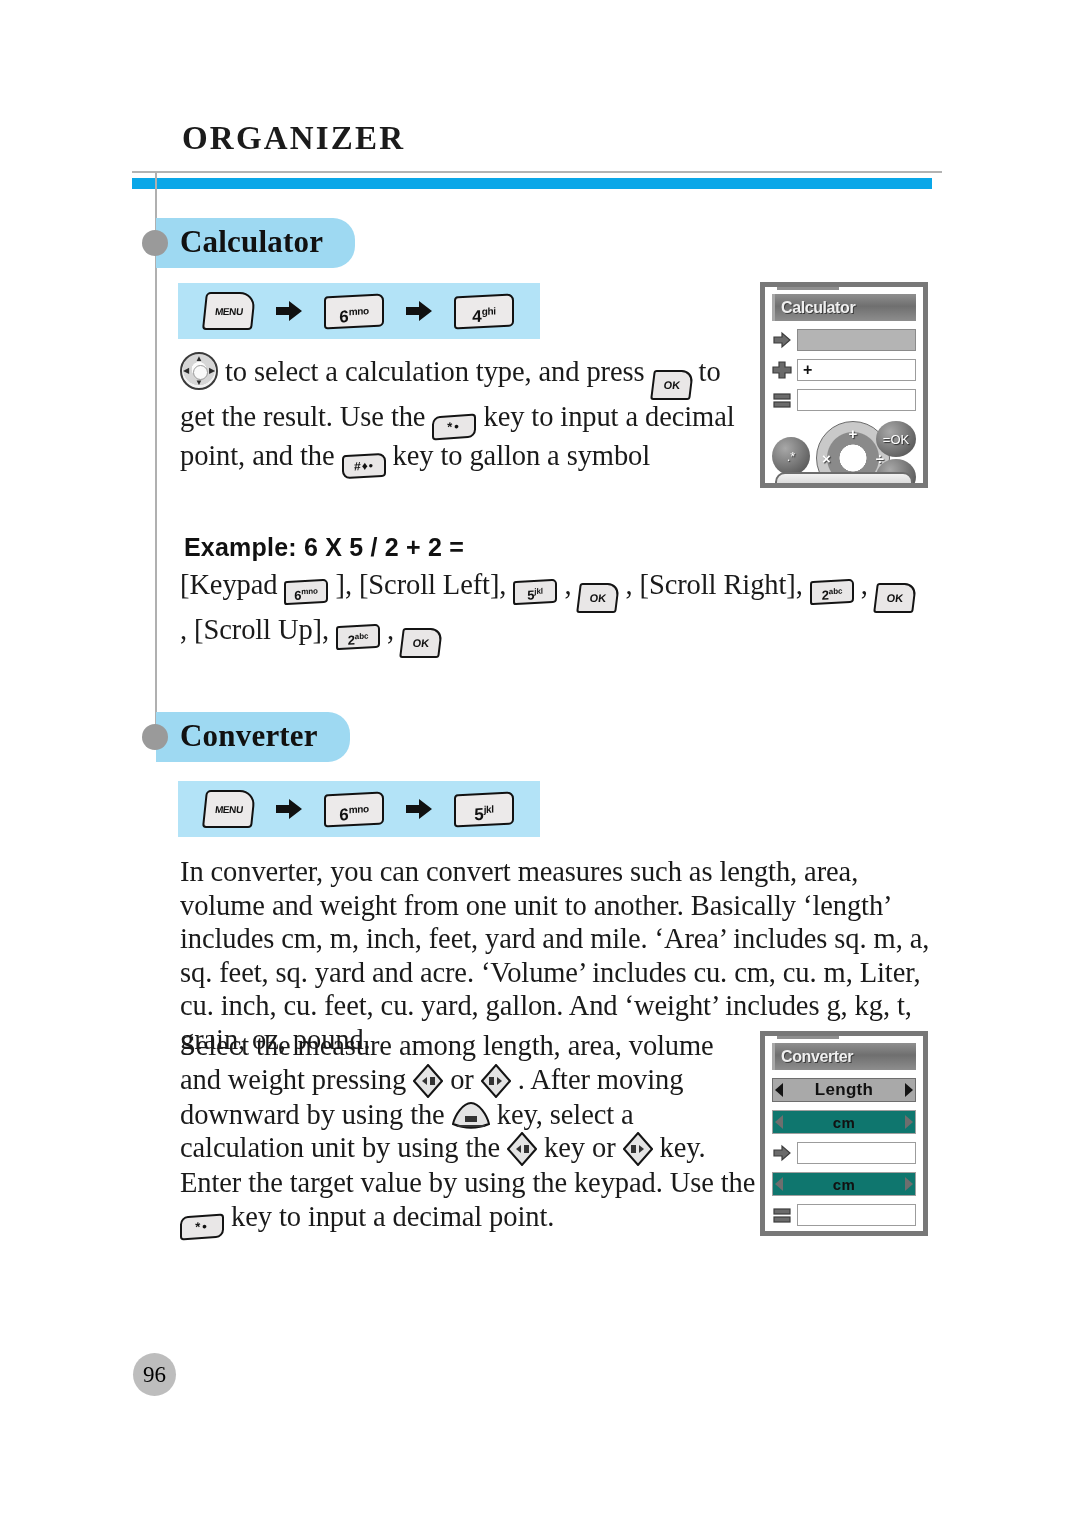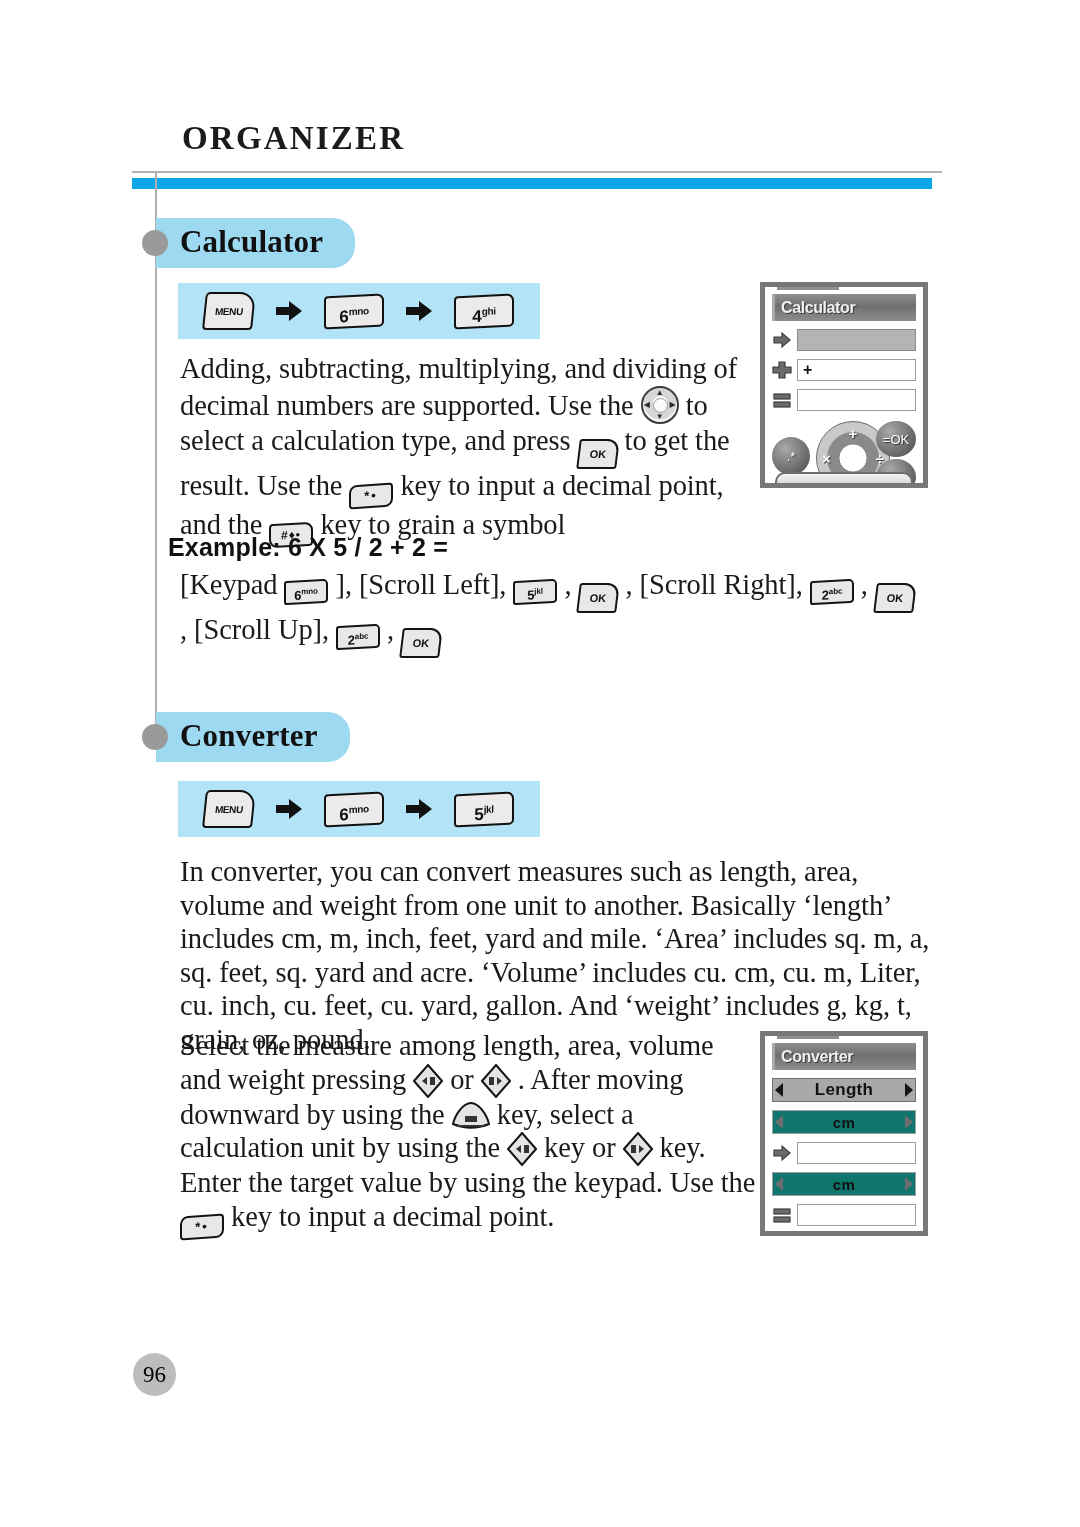--- a/index.html
+++ b/index.html
@@ -424,37 +424,36 @@
   <span class="keycap key-num"><span>6</span><span class="sub">mno</span></span>
   <span class="arrow-ico">
     <svg viewBox="0 0 26 20" width="26" height="20">
         <path d="M0 6 h13 v-6 l13 10 l-13 10 v-6 h-13 z" fill="#111"></path>
       </svg>
   </span>
   <span class="keycap key-num"><span>4</span><span class="sub">ghi</span></span>
 </div>
 
 <div class="body-text" style="left:180px; top:352px; width:580px;">
-  <span>Adding, subtracting, multiplying, and dividing of decimal numbers are supported. Use the</span>
   <span class="ikey-ring">
     <span class="ring-t">▲</span>
     <span class="ring-b">▼</span>
     <span class="ring-l">◀</span>
     <span class="ring-r">▶</span>
   </span>
   <span>to select a calculation type, and press</span>
   <span class="ikey ikey-ok">OK</span>
   <span>to get the result. Use the</span>
   <span class="ikey ikey-star">*•</span>
   <span>key to input a decimal point, and the</span>
   <span class="ikey ikey-hash">#♦•</span>
-  <span>key to grain a symbol</span>
-</div>
-
-<div class="example-head" style="left:168px; top:533px;">Example: 6 X 5 / 2 + 2 =</div>
+  <span>key to gallon a symbol</span>
+</div>
+
+<div class="example-head" style="left:184px; top:533px;">Example: 6 X 5 / 2 + 2 =</div>
 
 <div class="body-text" style="left:180px; top:568px; width:740px;">
   <span>[Keypad</span>
   <span class="ikey ikey-num"><span>6</span><span class="sub">mno</span></span>
   <span>], [Scroll Left],</span>
   <span class="ikey ikey-num"><span>5</span><span class="sub">jkl</span></span>
   <span>,</span>
   <span class="ikey ikey-ok">OK</span>
   <span>, [Scroll Right],</span>
   <span class="ikey ikey-num"><span>2</span><span class="sub">abc</span></span>

